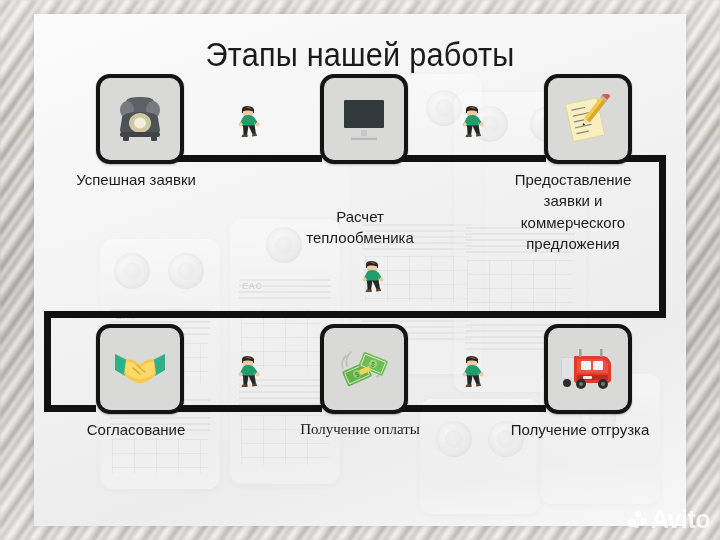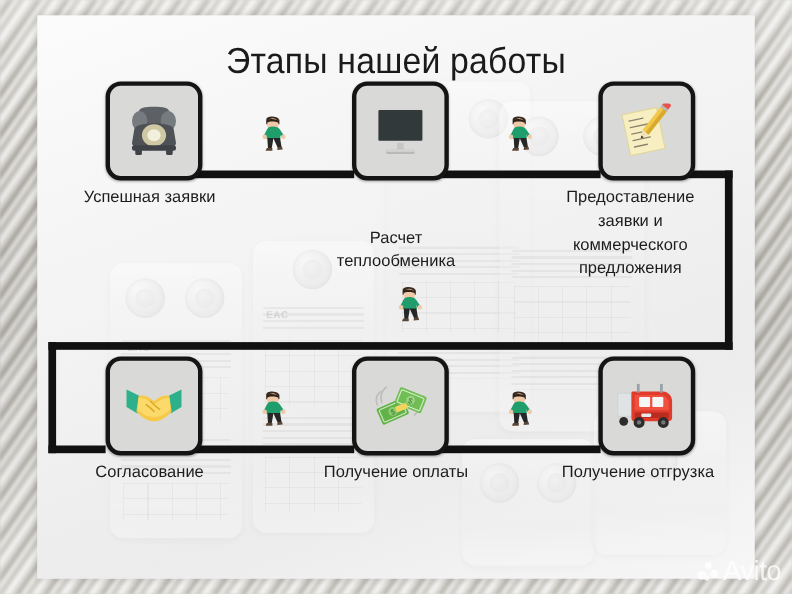--- a/index.html
+++ b/index.html
@@ -102,21 +102,21 @@
     position:absolute;right:10px;bottom:8px;
     display:flex;align-items:center;gap:3px;opacity:.80;
   }
   .avito .dots{position:relative;width:20px;height:18px;}
   .avito .dots span{position:absolute;border-radius:50%;background:#fff;}
   .avito .d1{width:8px;height:8px;left:0;top:8px;}
   .avito .d2{width:6px;height:6px;left:7px;top:0px;}
   .avito .d3{width:7px;height:7px;left:12px;top:7px;}
   .avito .d4{width:5px;height:5px;left:6px;top:12px;}
   .avito .wordmark{
-    font-size:25px;color:#fff;font-weight:normal;letter-spacing:-.5px;
+    font-size:25px;color:#fff;font-weight:bold;letter-spacing:-.5px;
     line-height:1;font-family:"Liberation Sans",sans-serif;
   }
 </style>
 </head>
 <body>
 
 <div id="stage">
 
   <div class="backdrop"></div>
   <div class="backdrop-sheen"></div>
@@ -306,21 +306,21 @@
           </g>
           <g transform="rotate(22 34 20)">
             <rect x="23" y="11" width="26" height="16" rx="1.5" fill="#6fbd54"></rect>
             <rect x="25" y="13" width="22" height="12" rx="1" fill="none" stroke="#d6eec8" stroke-width="1"></rect>
             <circle cx="36" cy="19" r="4" fill="#9ad681"></circle>
             <text x="36" y="22" font-size="7" fill="#3e7a2e" text-anchor="middle" font-family="'Liberation Sans',sans-serif">$</text>
           </g>
           <path d="M22 26 L32 22 L34 27 L24 31 Z" fill="#f2d45c"></path>
         </svg>
       </div>
-      <div class="caption" style="left:216px;top:405px;width:220px;">Получение оплаты</div>
+      <div class="caption" style="left:216px;top:405px;width:220px;font-family:Liberation Serif, serif;">Получение оплаты</div>
     </div>
 
     <div class="step">
       <div class="box" style="left:510px;top:310px;">
         <svg width="58" height="44" viewBox="0 0 58 44">
           <rect x="2" y="10" width="16" height="22" rx="1" fill="#cfd3d6"></rect>
           <rect x="3" y="11" width="13" height="20" fill="#dfe3e6"></rect>
           <path d="M16 9 L44 9 C48 9 52 13 52 18 L52 33 C52 35 50 36 48 36 L18 36 C16 36 15 35 15 33 L15 12 C15 10 15 9 16 9 Z" fill="#e03b2b"></path>
           <path d="M18 12 L42 12 C45 12 49 15 49 19 L49 26 L18 26 Z" fill="#f0503f"></path>
           <rect x="22" y="14" width="10" height="9" rx="1" fill="#f6f6f6"></rect>

